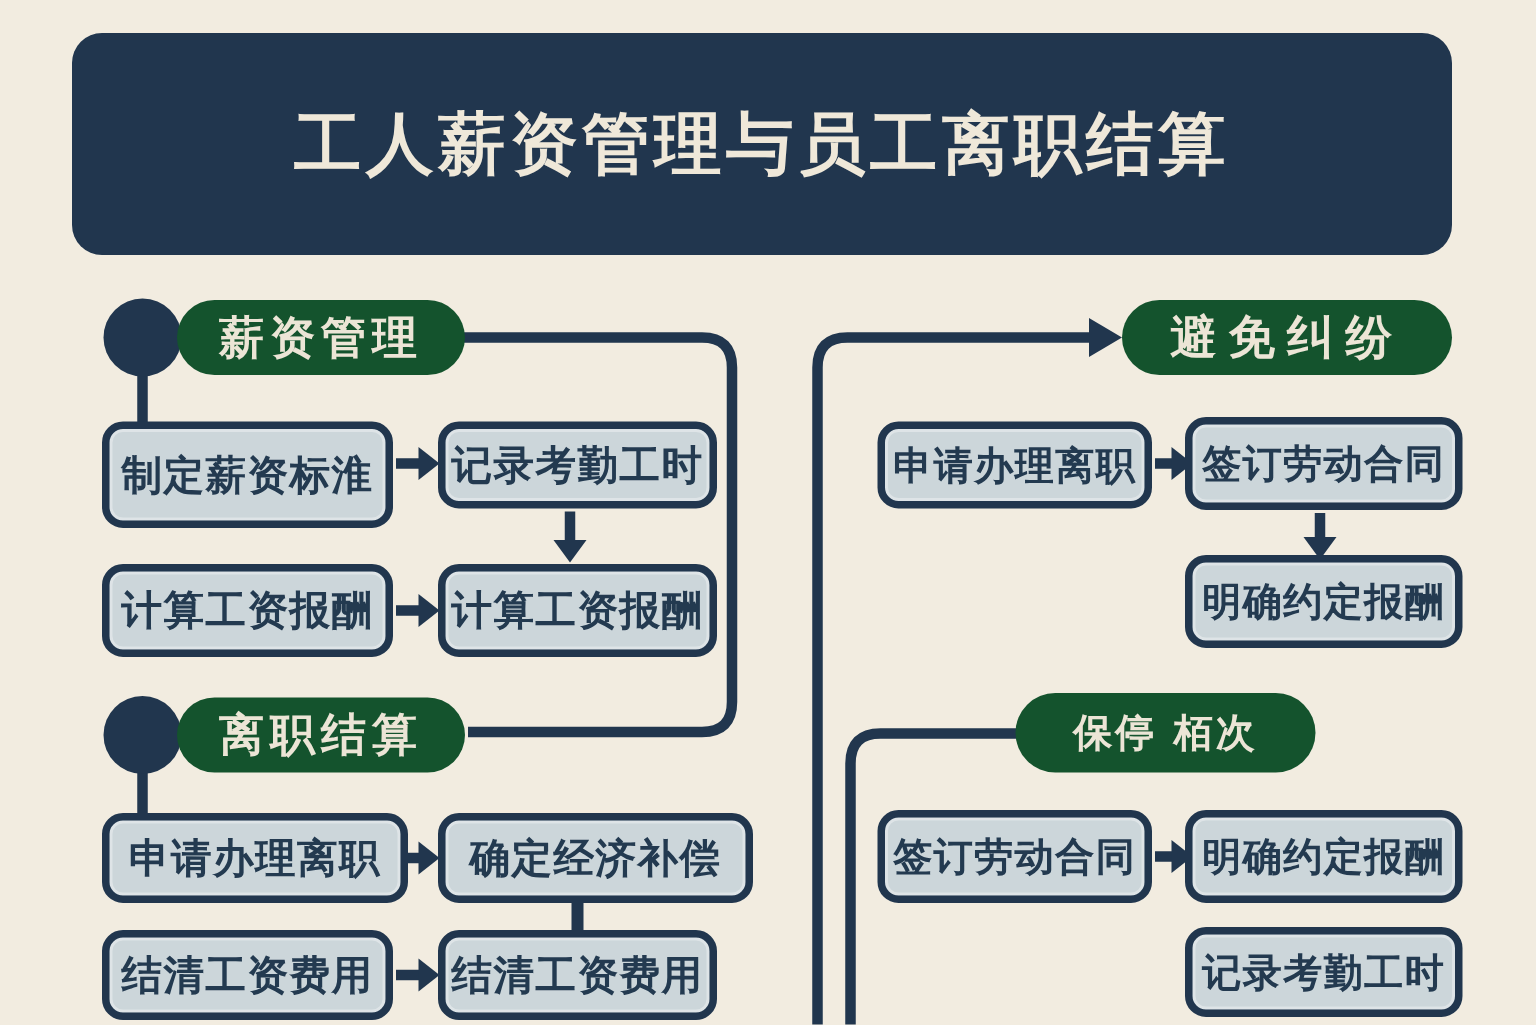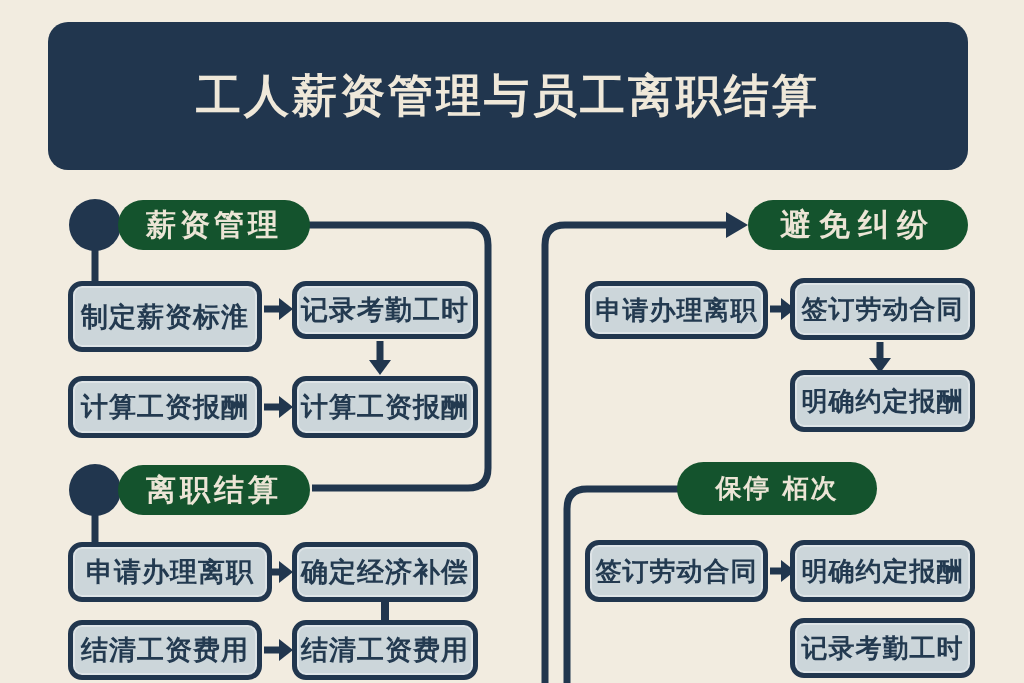--- a/index.html
+++ b/index.html
@@ -43,21 +43,21 @@
     font-weight:bold;color:#233a50;font-size:27px;letter-spacing:1px;
     white-space:nowrap;
     box-shadow:inset 0 0 0 2px rgba(255,255,255,0.35);
   }
   
   .bx-s1{left:68px;top:281px;width:194px;height:71px;}
   .bx-s2{left:292px;top:281px;width:186px;height:58px;}
   .bx-s3{left:68px;top:376px;width:194px;height:62px;}
   .bx-s4{left:292px;top:376px;width:186px;height:62px;}
   .bx-d1{left:68px;top:542px;width:204px;height:60px;text-align:right;}
-  .bx-d2{left:292px;top:542px;width:186px;height:60px;text-align:right;}
+  .bx-d2{left:292px;top:542px;width:210px;height:60px;text-align:right;}
   .bx-d3{left:68px;top:620px;width:194px;height:60px;}
   .bx-d4{left:292px;top:620px;width:186px;height:60px;}
   
   .bx-p1{left:585px;top:281px;width:183px;height:58px;font-size:26px;}
   .bx-p2{left:790px;top:278px;width:185px;height:62px;font-size:26px;}
   .bx-p3{left:790px;top:370px;width:185px;height:62px;font-size:26px;}
   .bx-a1{left:585px;top:540px;width:183px;height:62px;font-size:26px;}
   .bx-a2{left:790px;top:540px;width:185px;height:62px;font-size:26px;}
   .bx-a3{left:790px;top:618px;width:185px;height:60px;font-size:26px;}
   svg.wires{left:0;top:0;width:1024px;height:683px;pointer-events:none;}

